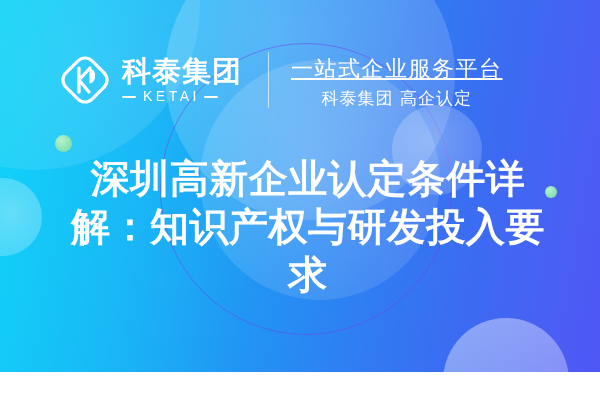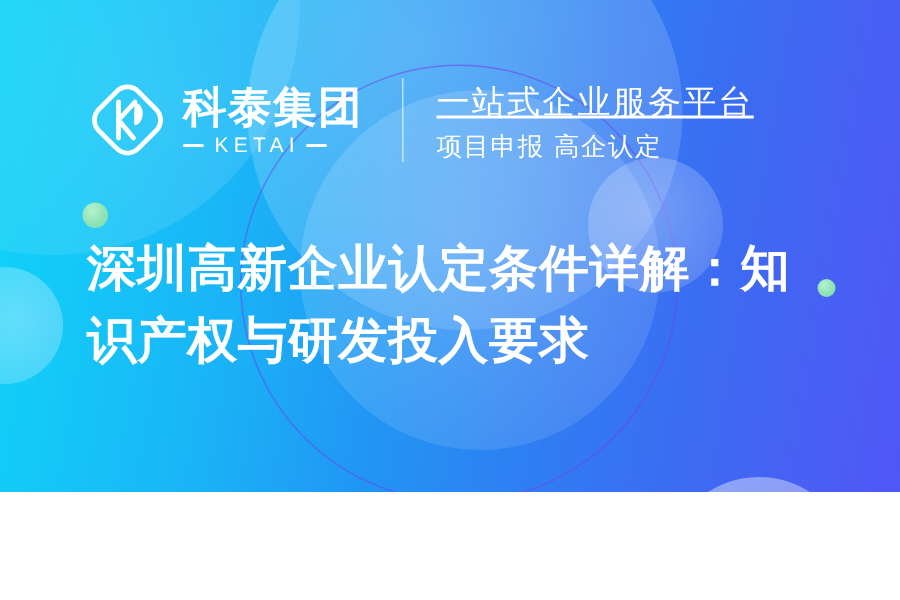--- a/index.html
+++ b/index.html
@@ -7,31 +7,32 @@
     padding: 0;
     background: #ffffff;
   }
   body {
     font-family: "Liberation Sans", "DejaVu Sans", sans-serif;
   }
 
   #banner {
     position: relative;
     width: 600px;
-    height: 328px;
+    height: 372px;
     overflow: hidden;
     background: linear-gradient(100deg,
         #0fd4f7 0%,
         #14c8f8 12%,
         #1ab4f6 28%,
         #2196f4 45%,
         #2f7ef2 62%,
         #3c6bf2 78%,
         #4a5ef4 92%,
         #4f57f5 100%);
+    text-align: center;
   }
 
   
   .deco { position: absolute; border-radius: 50%; pointer-events: none; }
 
   
   .deco-big-1 {
     left: 165px; top: -70px;
     width: 290px; height: 290px;
     background: radial-gradient(circle at 40% 35%,
@@ -178,21 +179,21 @@
     font-family: "DejaVu Serif", "Liberation Serif", serif;
   }
 
   
   .title {
     position: absolute;
     left: 58px;
     top: 155px;
     width: 500px;
     color: #ffffff;
-    font-size: 33px;
+    font-size: 39px;
     line-height: 48px;
     font-weight: bold;
     letter-spacing: 0.5px;
     font-family: "DejaVu Sans", "Liberation Sans", sans-serif;
   }
 </style>
 </head>
 <body>
 
 <div id="banner">
@@ -228,20 +229,20 @@
         <span class="rule left"></span>
         <span>KETAI</span>
         <span class="rule right"></span>
       </div>
     </div>
 
     <div class="divider"></div>
 
     <div class="slogan">
       <div class="slogan-main">一站式企业服务平台</div>
-      <div class="slogan-sub">项目申报 高企认定</div>
+      <div class="slogan-sub">科泰集团 高企认定</div>
     </div>
 
   </div>
 
   <div class="title">深圳高新企业认定条件详解：知识产权与研发投入要求</div>
 
 </div>
 
 </body></html>

